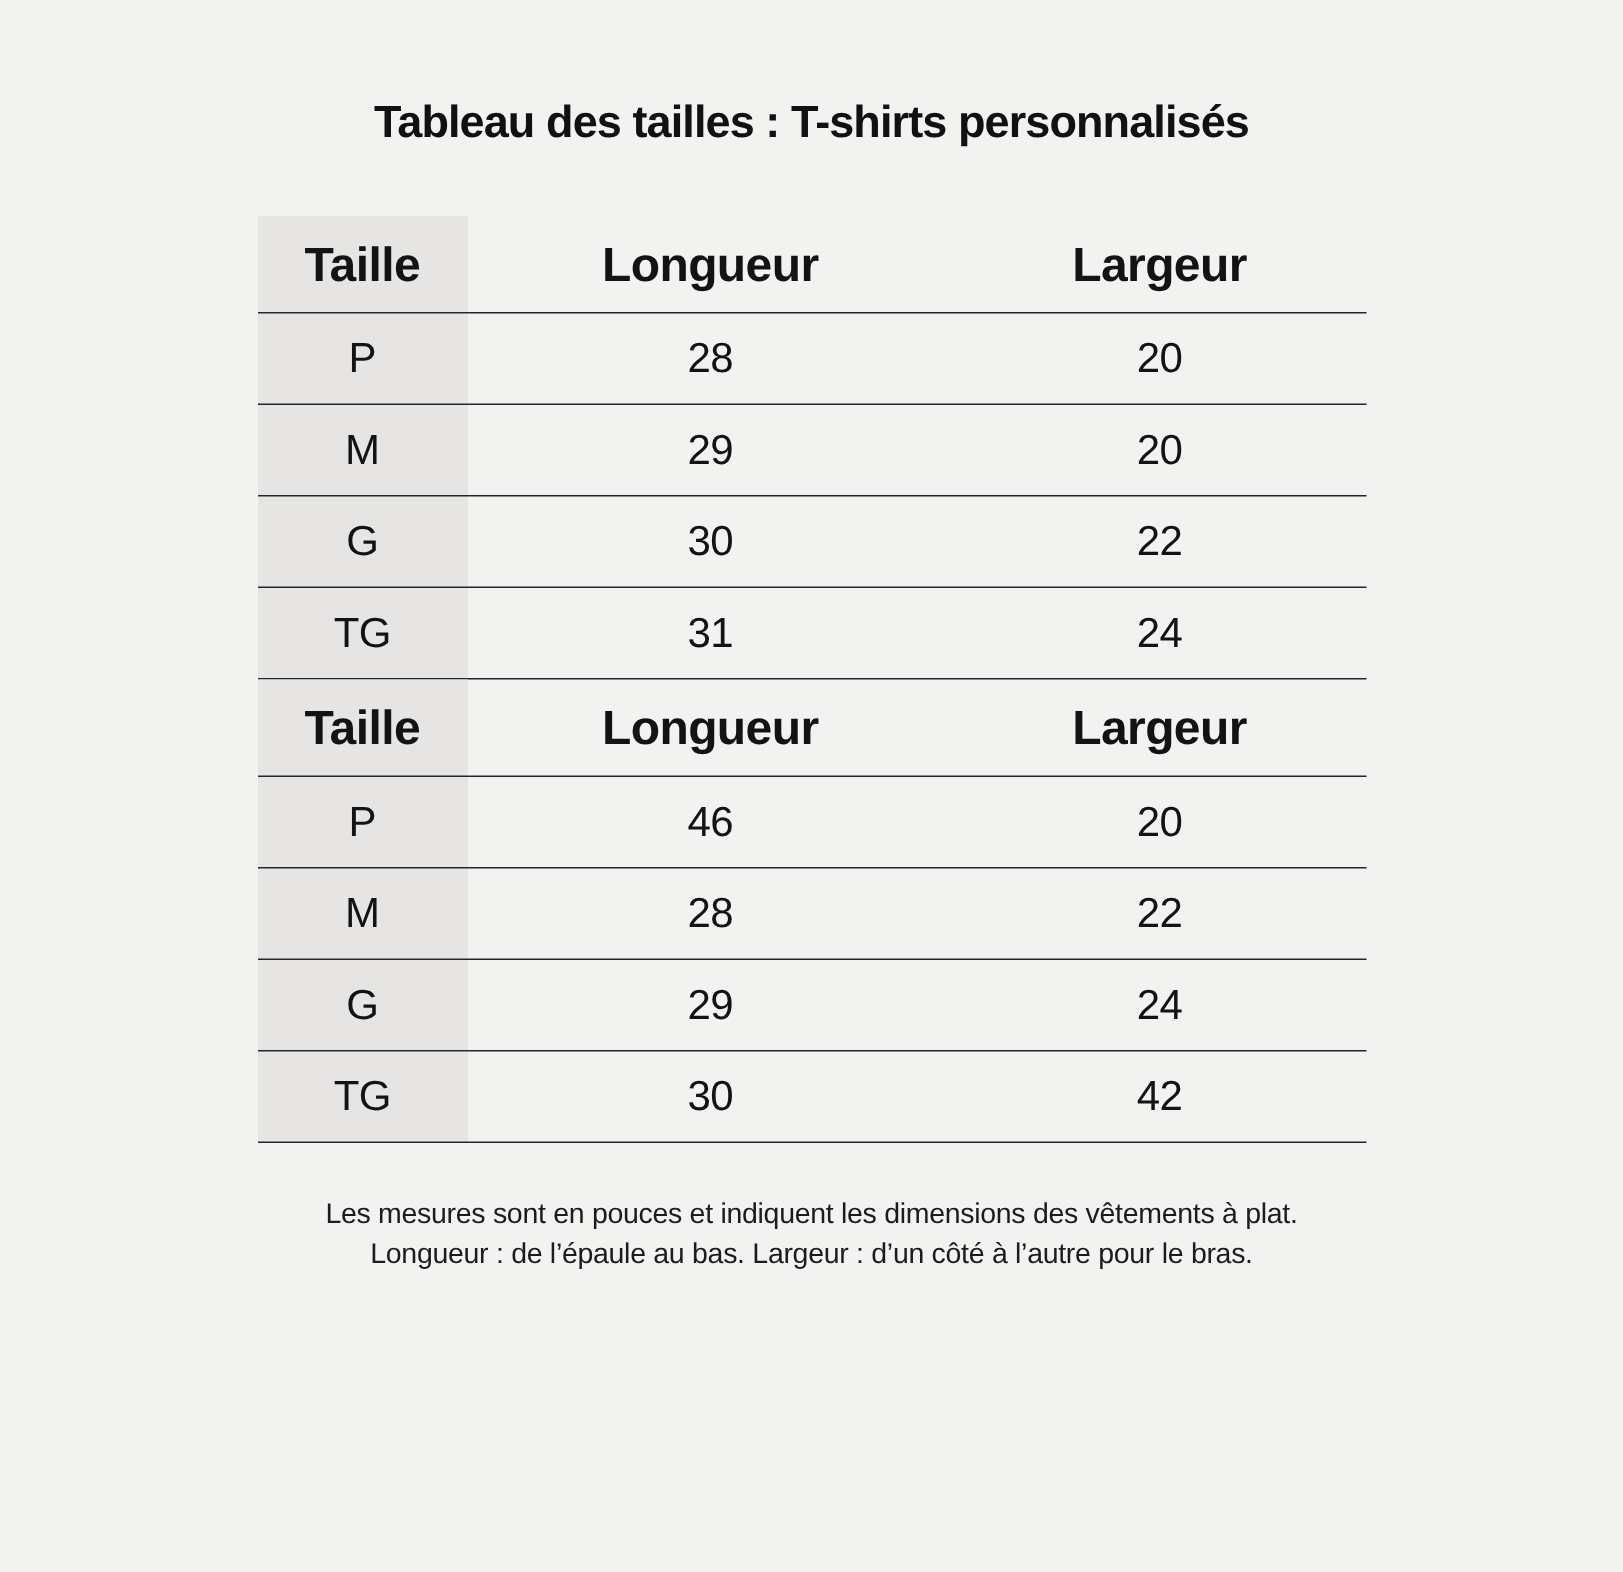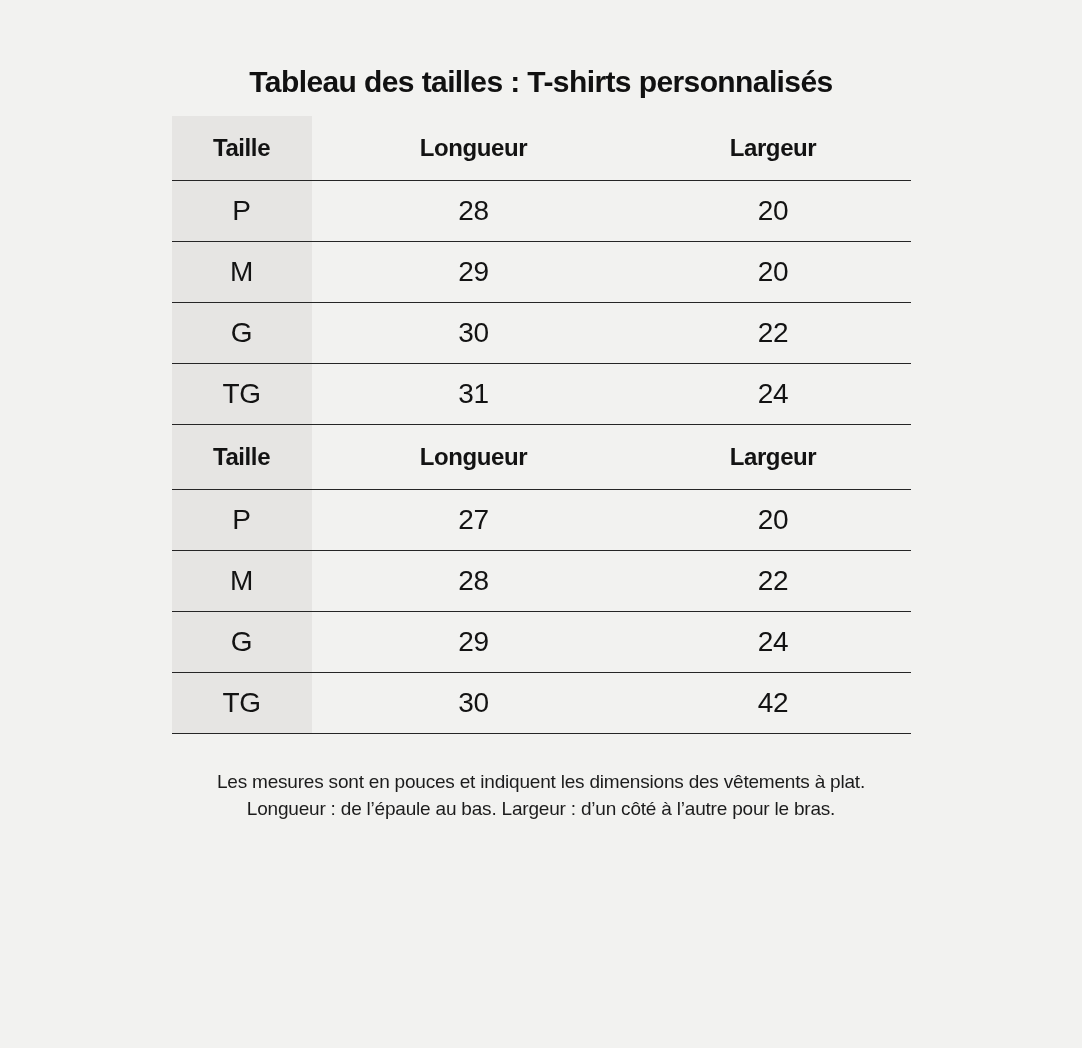--- a/index.html
+++ b/index.html
@@ -20,42 +20,42 @@
   }
   .chart-title {
     text-align: center;
     font-weight: bold;
     font-size: 30px;
     line-height: 36px;
     letter-spacing: -0.6px;
     color: #111;
     white-space: nowrap;
   }
-  .title-1 { margin: 64px 0 16px 0; }
+  .title-1 { margin: 64px 0 44px 0; }
   .title-2 { margin: 56px 0 34px 0; }
 
   table.size-table {
     width: 739px;
     border-collapse: collapse;
     table-layout: fixed;
   }
   .size-table col.c-size   { width: 140px; }
   .size-table col.c-length { width: 324px; }
   .size-table col.c-width  { width: 275px; }
 
   .size-table th,
   .size-table td {
     text-align: center;
     vertical-align: middle;
     border-bottom: 1px solid #262626;
     padding: 0;
   }
   .size-table th {
     height: 64px;
-    font-size: 24px;
+    font-size: 32px;
     font-weight: bold;
     letter-spacing: -0.4px;
   }
   .size-table td {
     height: 60px;
     font-size: 28px;
     font-weight: normal;
     letter-spacing: -0.4px;
   }
   .size-table .shaded {
@@ -125,21 +125,21 @@
     <thead>
       <tr>
         <th class="shaded">Taille</th>
         <th>Longueur</th>
         <th>Largeur</th>
       </tr>
     </thead>
     <tbody>
       <tr>
         <td class="shaded">P</td>
-        <td>27</td>
+        <td>46</td>
         <td>20</td>
       </tr>
       <tr>
         <td class="shaded">M</td>
         <td>28</td>
         <td>22</td>
       </tr>
       <tr>
         <td class="shaded">G</td>
         <td>29</td>

